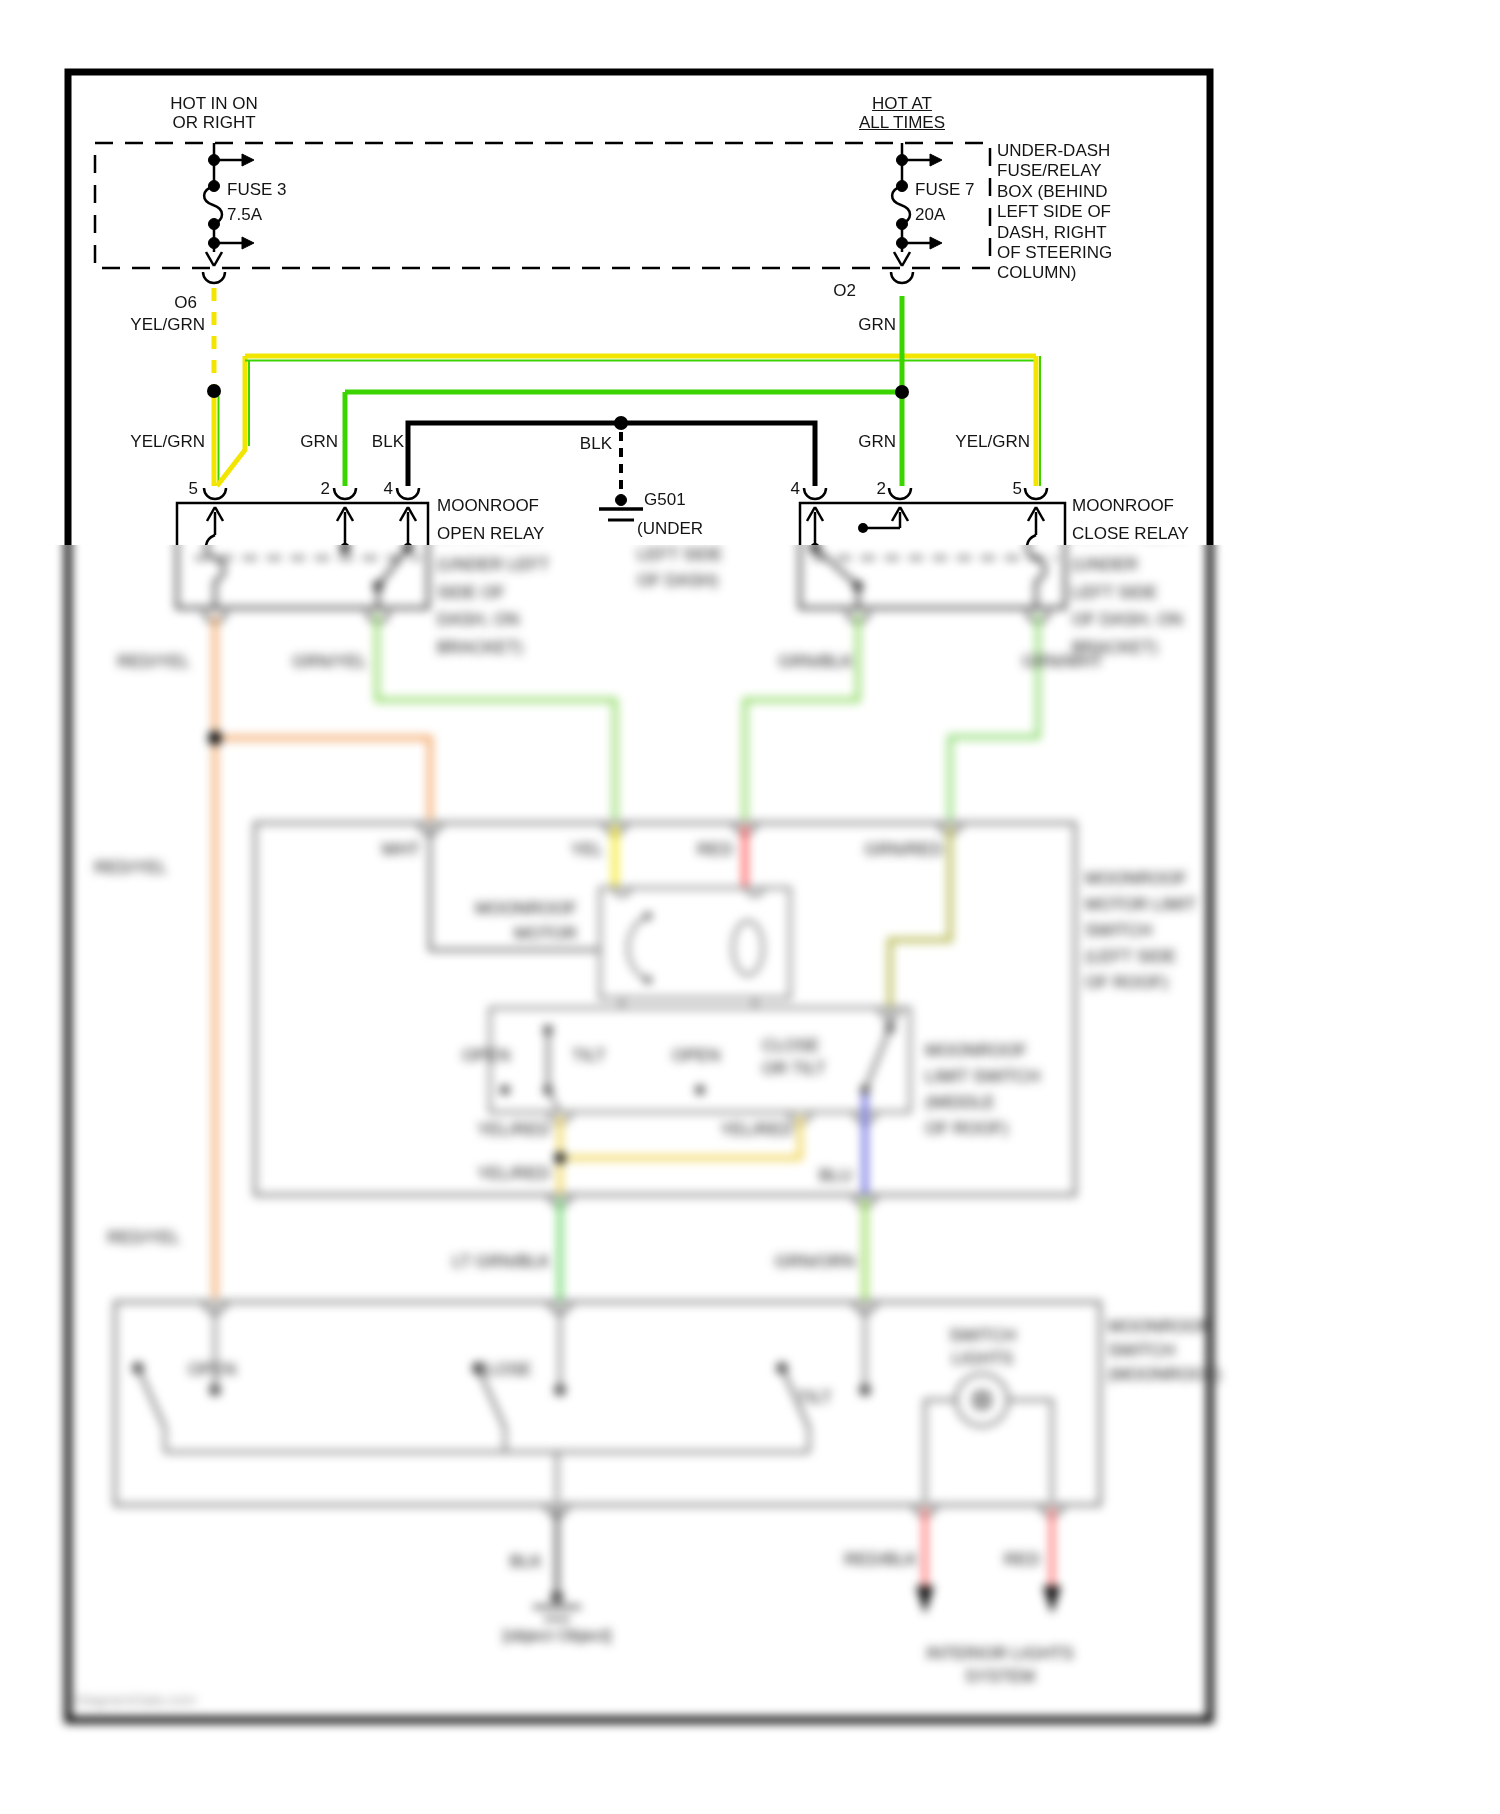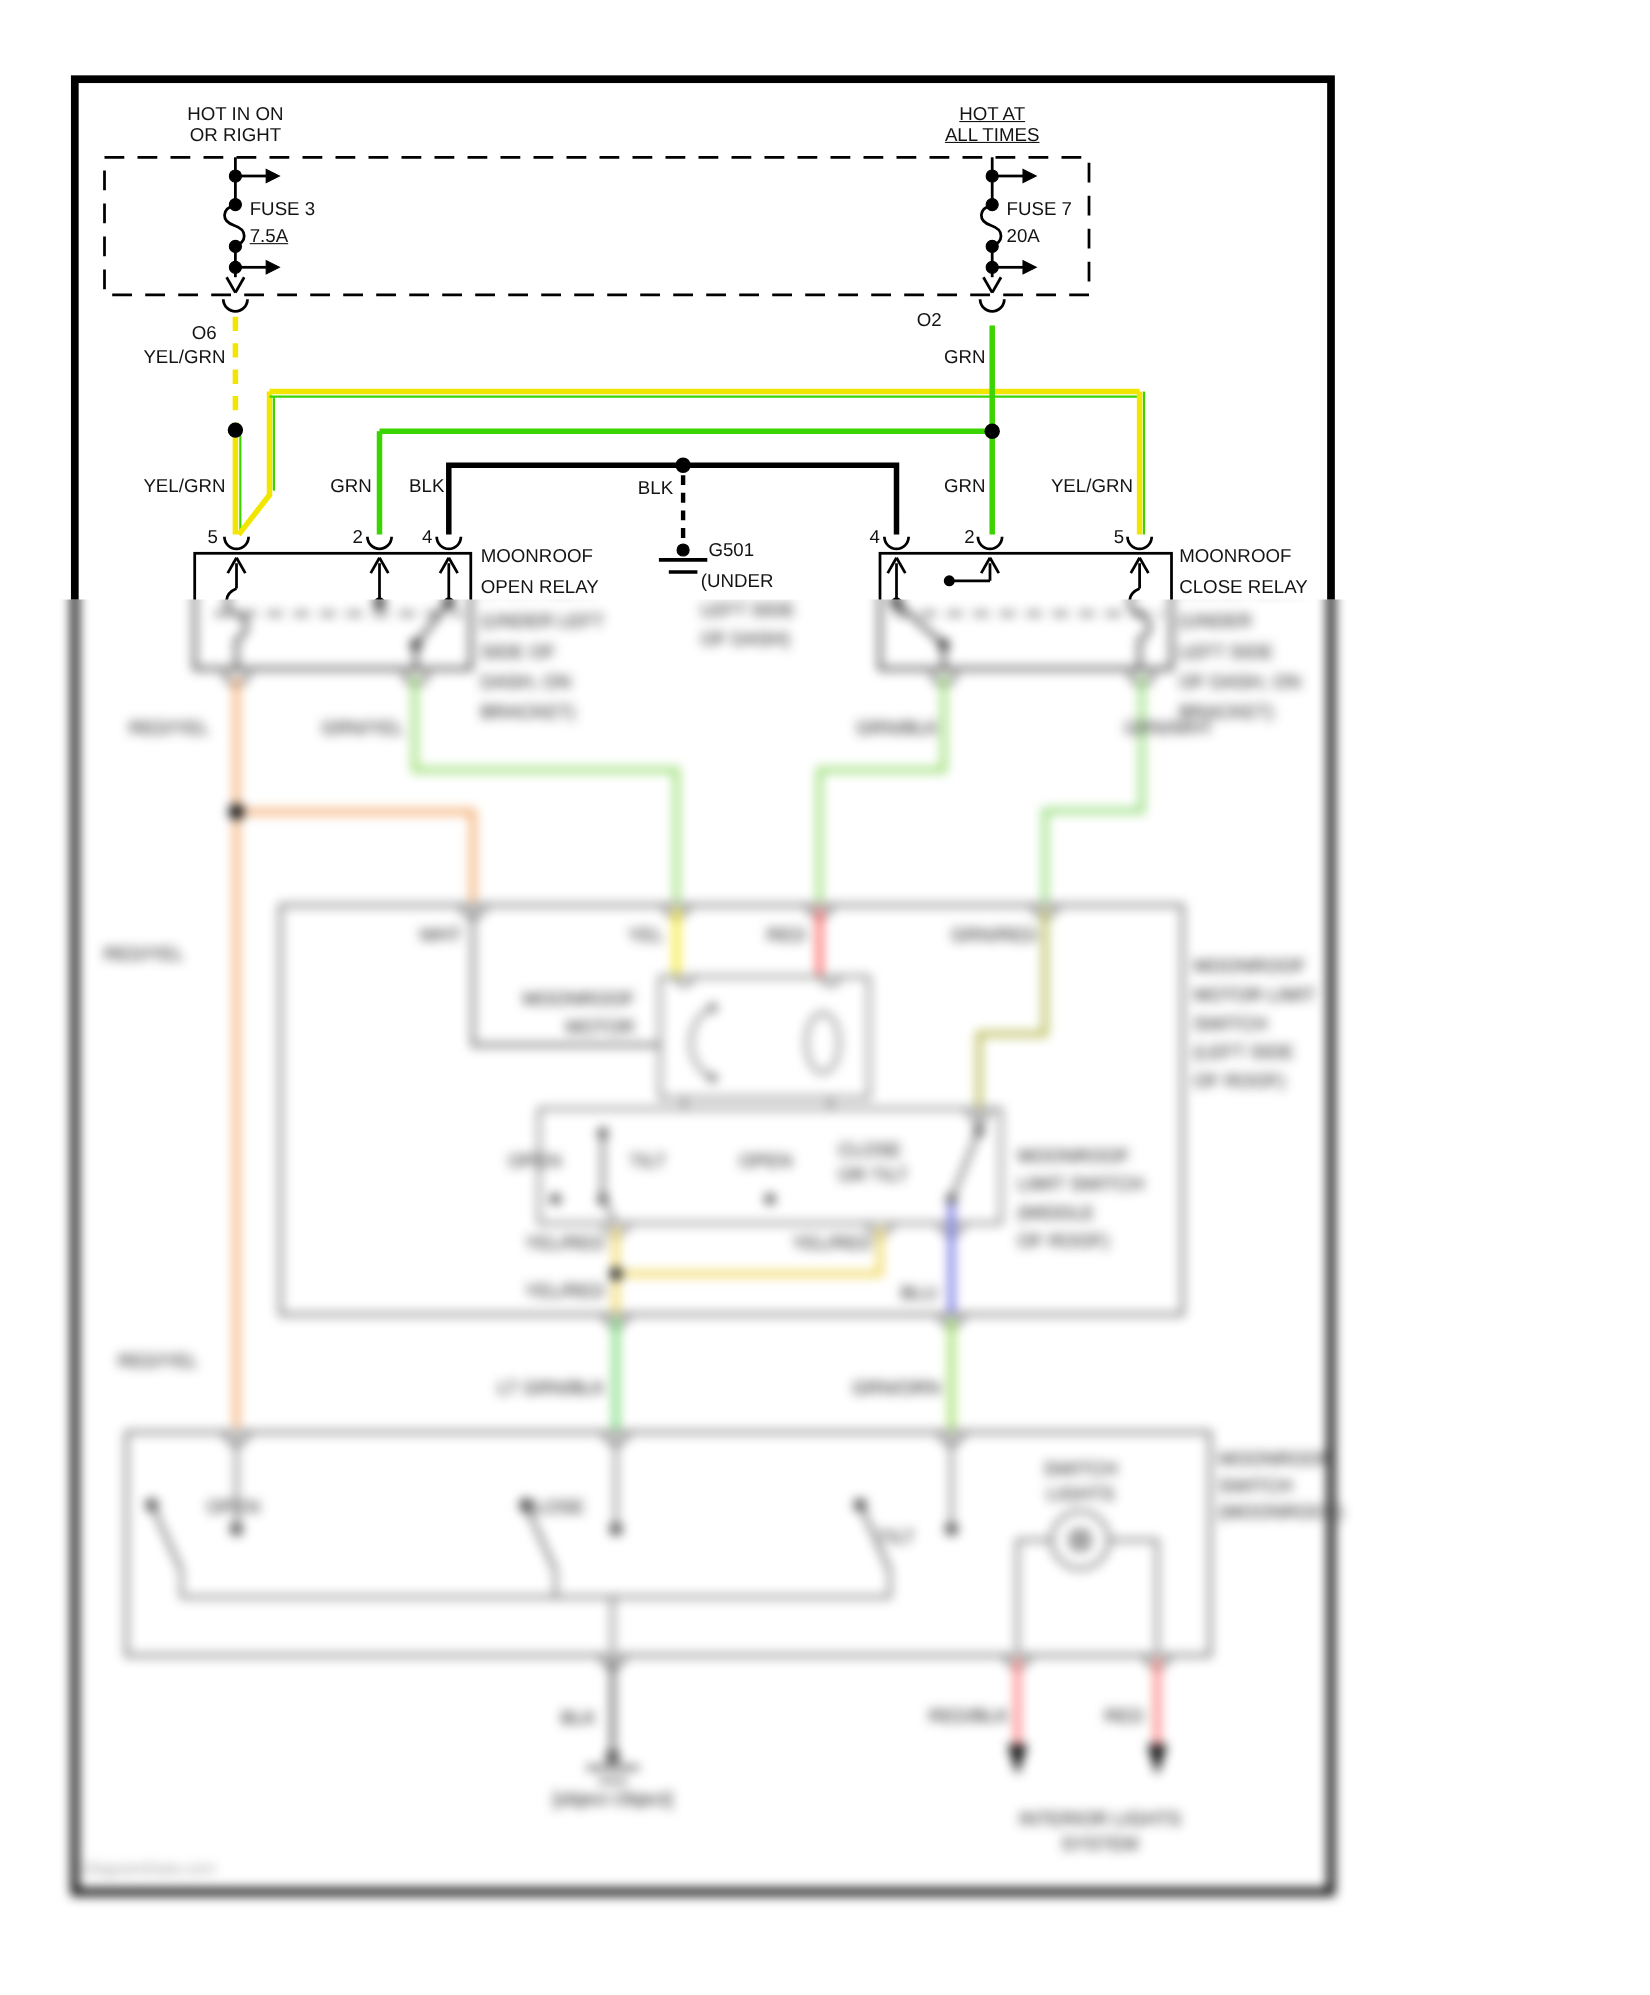--- a/index.html
+++ b/index.html
@@ -291,23 +291,30 @@
   <g>
     <line x1="1052" y1="1508" x2="1052" y2="1588" stroke="#FF6B6B" stroke-width="5"></line>
     <polygon points="1043,1586 1061,1586 1052,1614" fill="#111"></polygon>
   </g>
 </svg>
 
 <div class="lbl ctr" style="left:129px;top:94px;width:170px;">HOT IN ON
 OR RIGHT</div>
 <div class="lbl ctr" style="left:817px;top:94px;width:170px;text-decoration:underline;">HOT AT
 ALL TIMES</div>
+<div class="lbl lh20" style="left:997px;top:141px;width:145px;">UNDER-DASH
+FUSE/RELAY
+BOX (BEHIND
+LEFT SIDE OF
+DASH, RIGHT
+OF STEERING
+COLUMN)</div>
 
 <div class="lbl" style="left:227px;top:180px;">FUSE 3</div>
-<div class="lbl" style="left:227px;top:205px;text-decoration:underline;">7.5A</div>
+<div class="lbl" style="left:227px;top:205px;">7.5A</div>
 <div class="lbl" style="left:915px;top:180px;">FUSE 7</div>
 <div class="lbl" style="left:915px;top:205px;">20A</div>
 <div class="lbl ra" style="left:150px;top:281px;width:47px;margin-top:12px;">O6</div>
 <div class="lbl ra" style="left:804px;top:281px;width:52px;">O2</div>
 
 <div class="lbl ra" style="left:90px;top:315px;width:115px;">YEL/GRN</div>
 <div class="lbl ra" style="left:90px;top:432px;width:115px;">YEL/GRN</div>
 <div class="lbl ra" style="left:810px;top:315px;width:86px;">GRN</div>
 <div class="lbl ra" style="left:810px;top:432px;width:86px;">GRN</div>
 <div class="lbl ra" style="left:252px;top:432px;width:86px;">GRN</div>

